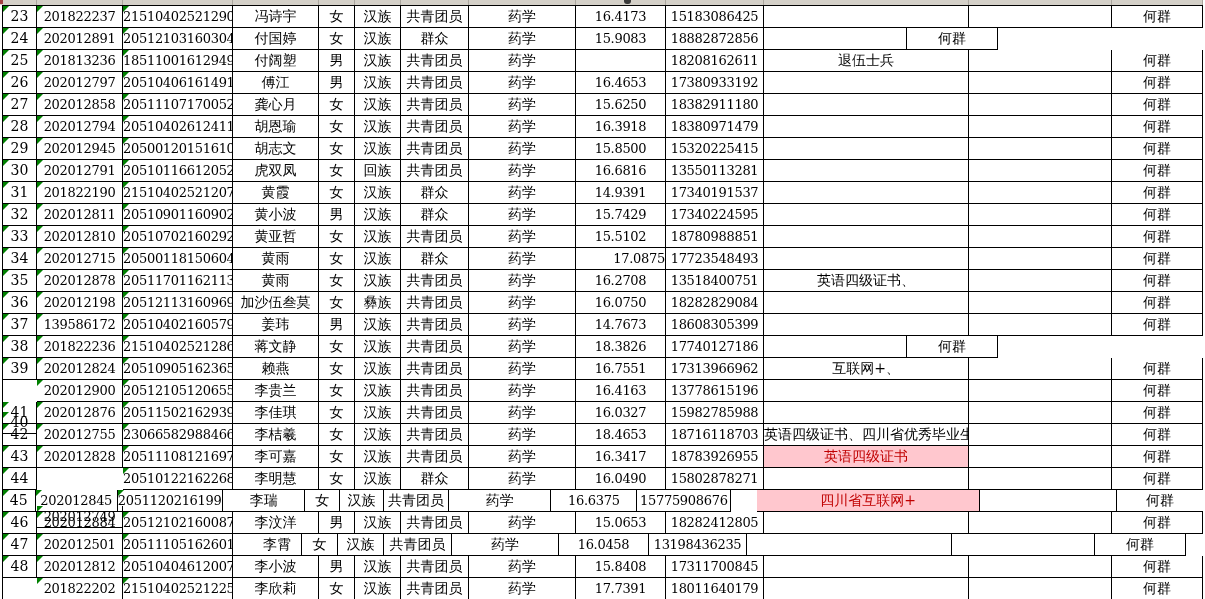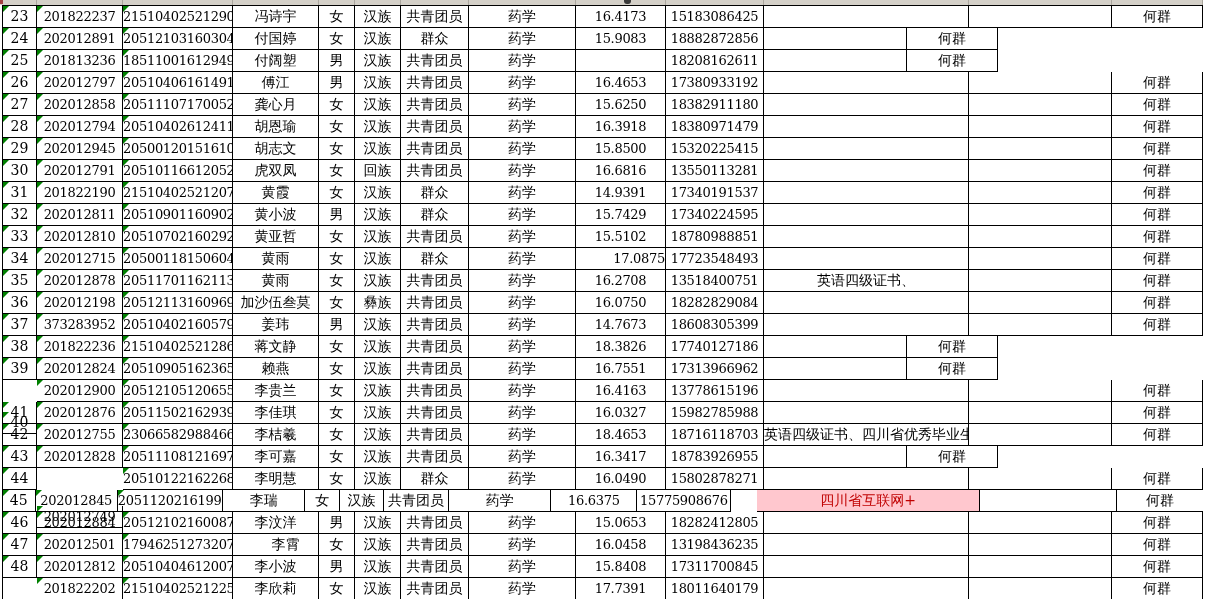--- a/index.html
+++ b/index.html
@@ -77,20 +77,21 @@
         <div class="cell" style="width: 34px;"><span>25</span><span class="tri"></span></div>
         <div class="cell num" style="width: 86px;"><span>201813236</span><span class="tri"></span></div>
         <div class="cell num" style="width: 110px;"><span>18511001612949</span><span class="tri"></span></div>
         <div class="cell" style="width: 86px; text-align: center;"><span>付阔塑</span></div>
         <div class="cell" style="width: 36px;"><span>男</span></div>
         <div class="cell" style="width: 46px;"><span>汉族</span></div>
         <div class="cell" style="width: 68px;"><span>共青团员</span></div>
         <div class="cell" style="width: 107px;"><span>药学</span></div>
         <div class="cell num" style="width: 90px;"><span></span></div>
         <div class="cell num" style="width: 98px;"><span>18208162611</span></div>
+        <div class="cell" style="width: 205px;"><span>退伍士兵</span></div>
         <div class="cell" style="width: 143px;"><span></span></div>
         <div class="cell" style="width: 91px;"><span>何群</span></div>
       </div>
       <div class="row">
         <div class="cell" style="width: 34px;"><span>26</span><span class="tri"></span></div>
         <div class="cell num" style="width: 86px;"><span>202012797</span><span class="tri"></span></div>
         <div class="cell num" style="width: 110px;"><span>20510406161491</span><span class="tri"></span></div>
         <div class="cell" style="width: 86px;"><span>傅江</span></div>
         <div class="cell" style="width: 36px;"><span>男</span></div>
         <div class="cell" style="width: 46px;"><span>汉族</span></div>
@@ -247,21 +248,21 @@
         <div class="cell" style="width: 68px;"><span>共青团员</span></div>
         <div class="cell" style="width: 107px;"><span>药学</span></div>
         <div class="cell num" style="width: 90px;"><span>16.0750</span></div>
         <div class="cell num" style="width: 98px;"><span>18282829084</span></div>
         <div class="cell" style="width: 205px;"><span></span></div>
         <div class="cell" style="width: 143px;"><span></span></div>
         <div class="cell" style="width: 91px;"><span>何群</span></div>
       </div>
       <div class="row">
         <div class="cell" style="width: 34px;"><span>37</span><span class="tri"></span></div>
-        <div class="cell num" style="width: 86px;"><span>373283952</span><span class="tri"></span></div>
+        <div class="cell num" style="width: 86px;"><span>139586172</span><span class="tri"></span></div>
         <div class="cell num" style="width: 110px;"><span>20510402160579</span><span class="tri"></span></div>
         <div class="cell" style="width: 86px;"><span>姜玮</span></div>
         <div class="cell" style="width: 36px;"><span>男</span></div>
         <div class="cell" style="width: 46px;"><span>汉族</span></div>
         <div class="cell" style="width: 68px;"><span>共青团员</span></div>
         <div class="cell" style="width: 107px;"><span>药学</span></div>
         <div class="cell num" style="width: 90px;"><span>14.7673</span></div>
         <div class="cell num" style="width: 98px;"><span>18608305399</span></div>
         <div class="cell" style="width: 205px;"><span></span></div>
         <div class="cell" style="width: 143px;"><span></span></div>
@@ -285,20 +286,21 @@
         <div class="cell" style="width: 34px;"><span>39</span><span class="tri"></span></div>
         <div class="cell num" style="width: 86px;"><span>202012824</span><span class="tri"></span></div>
         <div class="cell num" style="width: 110px;"><span>20510905162365</span><span class="tri"></span></div>
         <div class="cell" style="width: 86px;"><span>赖燕</span></div>
         <div class="cell" style="width: 36px;"><span>女</span></div>
         <div class="cell" style="width: 46px;"><span>汉族</span></div>
         <div class="cell" style="width: 68px;"><span>共青团员</span></div>
         <div class="cell" style="width: 107px;"><span>药学</span></div>
         <div class="cell num" style="width: 90px;"><span>16.7551</span></div>
         <div class="cell num" style="width: 98px;"><span>17313966962</span></div>
+        <div class="cell" style="width: 205px;"><span>互联网+、</span></div>
         <div class="cell" style="width: 143px;"><span></span></div>
         <div class="cell" style="width: 91px;"><span>何群</span></div>
       </div>
       <div class="row">
         <div class="cell" style="width: 34px; margin-top: 32px;"><span>40</span><span class="tri"></span></div>
         <div class="cell num" style="width: 86px;"><span>202012900</span><span class="tri"></span></div>
         <div class="cell num" style="width: 110px;"><span>20512105120655</span><span class="tri"></span></div>
         <div class="cell" style="width: 86px;"><span>李贵兰</span></div>
         <div class="cell" style="width: 36px;"><span>女</span></div>
         <div class="cell" style="width: 46px;"><span>汉族</span></div>
@@ -344,20 +346,21 @@
         <div class="cell" style="width: 34px;"><span>43</span><span class="tri"></span></div>
         <div class="cell num" style="width: 86px;"><span>202012828</span><span class="tri"></span></div>
         <div class="cell num" style="width: 110px;"><span>20511108121697</span><span class="tri"></span></div>
         <div class="cell" style="width: 86px;"><span>李可嘉</span></div>
         <div class="cell" style="width: 36px;"><span>女</span></div>
         <div class="cell" style="width: 46px;"><span>汉族</span></div>
         <div class="cell" style="width: 68px;"><span>共青团员</span></div>
         <div class="cell" style="width: 107px;"><span>药学</span></div>
         <div class="cell num" style="width: 90px;"><span>16.3417</span></div>
         <div class="cell num" style="width: 98px;"><span>18783926955</span></div>
+        <div class="cell hl" style="width: 205px;"><span>英语四级证书</span></div>
         <div class="cell" style="width: 143px;"><span></span></div>
         <div class="cell" style="width: 91px;"><span>何群</span></div>
       </div>
       <div class="row">
         <div class="cell" style="width: 34px;"><span>44</span><span class="tri"></span></div>
         <div class="cell num" style="width: 86px; margin-top: 38px;"><span>202012749</span><span class="tri"></span></div>
         <div class="cell num" style="width: 110px;"><span>20510122162268</span><span class="tri"></span></div>
         <div class="cell" style="width: 86px;"><span>李明慧</span></div>
         <div class="cell" style="width: 36px;"><span>女</span></div>
         <div class="cell" style="width: 46px;"><span>汉族</span></div>
@@ -395,22 +398,22 @@
         <div class="cell" style="width: 107px;"><span>药学</span></div>
         <div class="cell num" style="width: 90px;"><span>15.0653</span></div>
         <div class="cell num" style="width: 98px;"><span>18282412805</span></div>
         <div class="cell" style="width: 205px;"><span></span></div>
         <div class="cell" style="width: 143px;"><span></span></div>
         <div class="cell" style="width: 91px;"><span>何群</span></div>
       </div>
       <div class="row">
         <div class="cell" style="width: 34px;"><span>47</span><span class="tri"></span></div>
         <div class="cell num" style="width: 86px;"><span>202012501</span><span class="tri"></span></div>
-        <div class="cell num" style="width: 110px;"><span>17946251273207</span><span class="tri"></span></div>
-        <div class="cell" style="width: 86px; padding-left: 20px;"><span>李霄</span></div>
+        <div class="cell num" style="width: 110px;"><span>20511105162601</span><span class="tri"></span></div>
+        <div class="cell" style="width: 69px; padding-left: 20px;"><span>李霄</span></div>
         <div class="cell" style="width: 36px;"><span>女</span></div>
         <div class="cell" style="width: 46px;"><span>汉族</span></div>
         <div class="cell" style="width: 68px;"><span>共青团员</span></div>
         <div class="cell" style="width: 107px;"><span>药学</span></div>
         <div class="cell num" style="width: 90px;"><span>16.0458</span></div>
         <div class="cell num" style="width: 98px;"><span>13198436235</span></div>
         <div class="cell" style="width: 205px;"><span></span></div>
         <div class="cell" style="width: 143px;"><span></span></div>
         <div class="cell" style="width: 91px;"><span>何群</span></div>
       </div>

